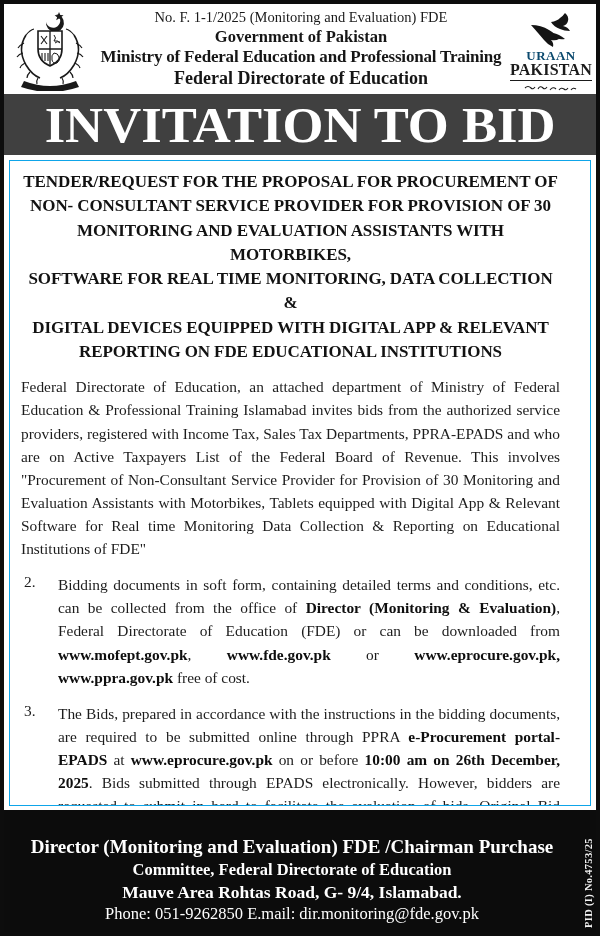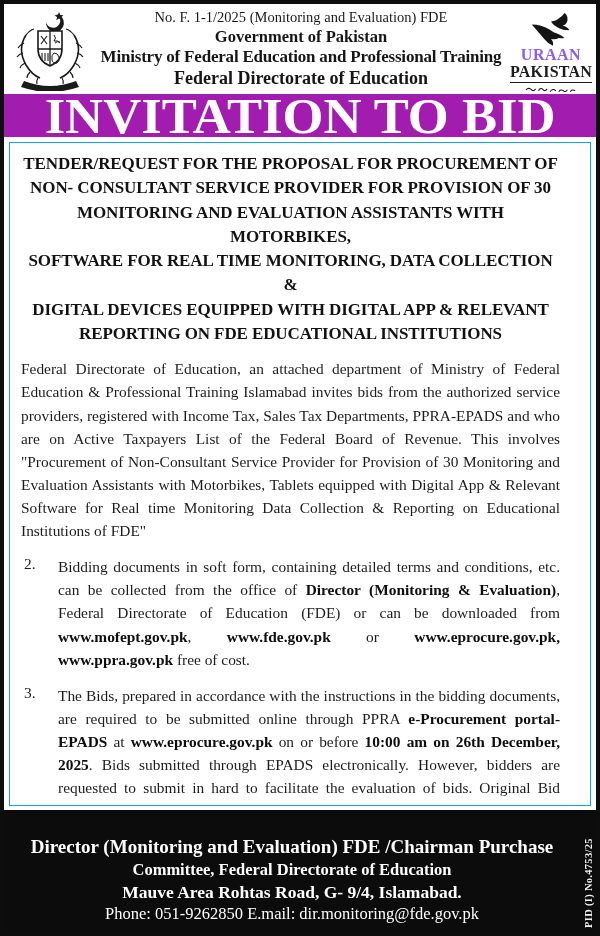--- a/index.html
+++ b/index.html
@@ -22,30 +22,30 @@
     background:#fff;
   }
   .emblem-wrap { flex:none; width:80px; height:84px; display:flex; align-items:center; justify-content:center; }
   .header-center { flex:1; text-align:center; line-height:1.22; padding:0 2px; }
   .hdr-ref { font-size:14.5px; font-weight:400; color:#1a1a1a; }
   .hdr-govt { font-size:16.5px; font-weight:700; }
   .hdr-ministry { font-size:17px; font-weight:700; letter-spacing:-0.2px; }
   .hdr-directorate { font-size:18px; font-weight:700; }
   .logo-wrap { flex:none; width:78px; height:86px; display:flex; flex-direction:column; align-items:center; justify-content:flex-start; padding-top:4px; }
   .logo-bird { width:52px; height:38px; }
-  .logo-line1 { font-size:16px; font-weight:700; letter-spacing:0.5px; line-height:1.05; color:#8b5cf6; }
+  .logo-line1 { font-size:13px; font-weight:700; letter-spacing:0.5px; line-height:1.05; color:#0c4a6e; }
   .logo-line2 { font-size:16px; font-weight:700; letter-spacing:0.2px; line-height:1.05; color:#1b1b1b; border-bottom:1.5px solid #1b1b1b; padding-bottom:1px; }
   .logo-urdu { width:56px; height:8px; margin-top:2px; }
   
   .banner {
     flex:none;
-    background:#a21caf;
+    background:#404040;
     color:#ffffff;
     text-align:left;
-    height:43px;
+    height:61px;
     display:flex; align-items:center; justify-content:center;
     overflow:hidden;
   }
   .banner-text {
     font-size:47px;
     font-weight:700;
     letter-spacing:0px;
     white-space:nowrap;
     transform:scaleX(1.12) scaleY(1.08);
     transform-origin:center;

